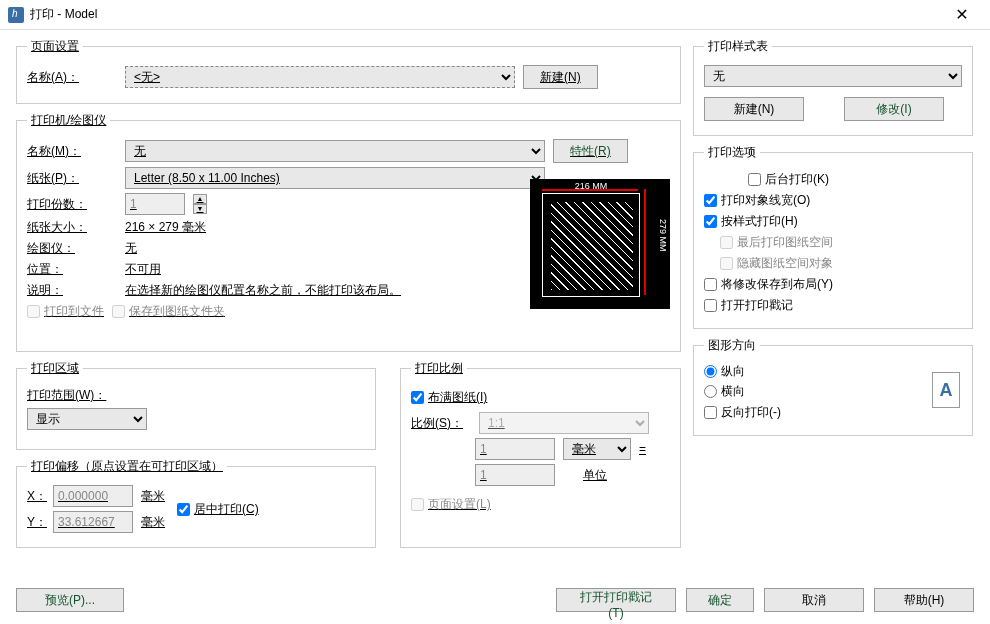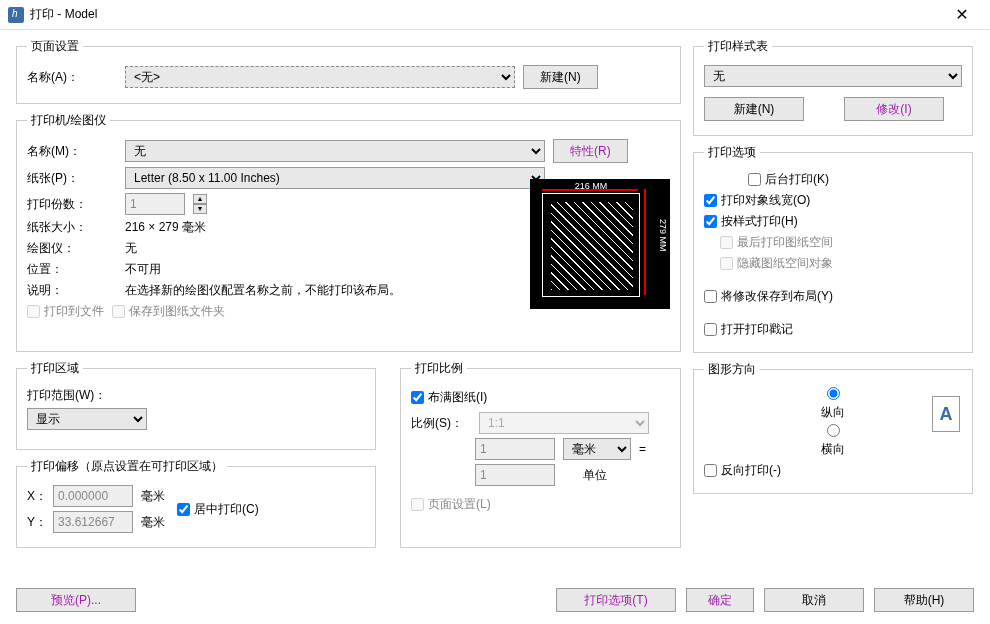--- a/index.html
+++ b/index.html
@@ -3,50 +3,50 @@
 <meta charset="utf-8">
 <style>
 * { box-sizing: border-box; margin: 0; padding: 0; }
 body { font-family: "Microsoft YaHei", "Segoe UI", sans-serif; font-size: 12px; background: #fff; color: #000; width: 990px; height: 624px; overflow: hidden; }
 .titlebar { height: 30px; display: flex; align-items: center; padding: 0 8px; border-bottom: 1px solid #ddd; }
 .titlebar .icon { width: 16px; height: 16px; background: #3a6ea5; margin-right: 6px; border-radius: 2px; position: relative; }
 .titlebar .icon::after { content: "h"; color: #fff; font-size: 10px; position: absolute; left: 4px; top: 1px; font-style: italic; }
 .titlebar .title { flex: 1; }
 .titlebar .close { width: 40px; height: 30px; text-align: center; line-height: 30px; font-size: 16px; cursor: pointer; }
 .client { padding: 8px 16px; display: flex; gap: 12px; }
-.left-col { width: 665px; }
+.left-col { width: 665px; text-decoration: underline; }
 .right-col { width: 280px; }
 fieldset { border: 1px solid #ccc; padding: 6px 10px 10px 10px; margin-bottom: 8px; position: relative; }
 fieldset > legend { padding: 0 4px; font-size: 12px; }
 .row { display: flex; align-items: center; gap: 8px; margin: 4px 0; }
 .lbl { width: 90px; }
 select, input[type=text] { border: 1px solid #999; height: 22px; padding: 1px 4px; font-family: inherit; font-size: 12px; }
 select { background: #e8e8e8; }
 .btn { border: 1px solid #999; background: #e8e8e8; height: 24px; padding: 0 16px; font-family: inherit; font-size: 12px; cursor: pointer; }
-.btn.disabled { color: #a21caf; }
+.btn.disabled { color: #14532d; }
 .wide-select { width: 420px; }
 .name-select { width: 390px; border: 1px dashed #888; }
 .checkbox { display: flex; align-items: center; gap: 4px; }
 .checkbox input { width: 13px; height: 13px; }
 .checkbox.disabled { color: #888; }
 input.disabled, .disabled-input { background: #eee; color: #888; }
 .preview-box { width: 140px; height: 130px; background: #000; position: absolute; right: 10px; top: 50px; }
 .preview-inner { position: absolute; left: 12px; top: 14px; width: 98px; height: 104px; border: 1px solid #fff; }
 .preview-dim-line-top { position: absolute; left: 18px; top: 2px; width: 86px; height: 10px; color: #fff; font-size: 9px; text-align: center; }
 .preview-dim-line-right { position: absolute; right: 2px; top: 40px; width: 24px; color: #fff; font-size: 9px; writing-mode: vertical-rl; }
 .hatch-area { position: absolute; left: 8px; top: 8px; width: 82px; height: 88px; background: repeating-linear-gradient(45deg, #fff 0, #fff 1px, transparent 1px, transparent 6px); }
 .red-line-v { position: absolute; right: 24px; top: 10px; width: 2px; height: 106px; background: #d00; }
 .red-line-h { position: absolute; left: 12px; top: 10px; width: 96px; height: 2px; background: #d00; }
 .sub-area { display: flex; gap: 24px; }
 .print-area { width: 360px; }
 .print-scale { flex: 1; }
 .bottom-btns { position: absolute; bottom: 12px; left: 0; width: 990px; padding: 0 16px; display: flex; gap: 10px; align-items: center; }
 .bottom-btns .spacer { flex: 1; }
 .portrait-icon { width: 28px; height: 36px; border: 1px solid #999; display: flex; align-items: center; justify-content: center; font-size: 18px; font-weight: bold; color: #3a6ea5; position: absolute; right: 12px; top: 18px; }
-.radio-row { display: flex; align-items: center; gap: 4px; margin: 3px 0; flex-direction: column; }
+.radio-row { display: flex; align-items: center; gap: 4px; margin: 3px 0; }
 .spinner-btns { display: flex; flex-direction: column; }
 .spinner-btns .sp { width: 14px; height: 10px; border: 1px solid #999; background: #e8e8e8; font-size: 7px; line-height: 7px; text-align: center; }
 </style>
 </head>
 <body>
 
 <div class="titlebar">
   <div class="icon"></div>
   <div class="title">打印 - Model</div>
   <div class="close">✕</div>
@@ -203,21 +203,21 @@
           <span>按样式打印(H)</span>
         </label>
       <label class="checkbox disabled" style="margin:4px 0;margin-left:16px;">
           <input type="checkbox" disabled="" style="">
           <span>最后打印图纸空间</span>
         </label>
       <label class="checkbox disabled" style="margin:4px 0;margin-left:16px;">
           <input type="checkbox" disabled="" style="">
           <span>隐藏图纸空间对象</span>
         </label>
-      <label class="checkbox" style="margin:16px 0;">
+      <label class="checkbox" style="margin:4px 0;">
           <input type="checkbox" style="">
           <span>将修改保存到布局(Y)</span>
         </label>
       <label class="checkbox" style="margin:4px 0;">
           <input type="checkbox" style="">
           <span>打开打印戳记</span>
         </label>
     </fieldset>
 
     <fieldset style="position:relative;">
@@ -233,19 +233,19 @@
       <label class="checkbox" style="margin:4px 0;">
           <input type="checkbox" style="">
           <span>反向打印(-)</span>
         </label>
       <div class="portrait-icon">A</div>
     </fieldset>
   </div>
 </div>
 
 <div class="bottom-btns">
-  <button class="btn disabled" style="width:120px">预览(P)...</button>
+  <button class="btn disabled" style="width:108px">预览(P)...</button>
   <div class="spacer"></div>
-  <button class="btn disabled" style="width:120px">打印选项(T)</button>
+  <button class="btn disabled" style="width:120px">打开打印戳记(T)</button>
   <button class="btn disabled" style="width:68px">确定</button>
   <button class="btn" style="width:100px">取消</button>
   <button class="btn" style="width:100px">帮助(H)</button>
 </div>
 
 </body></html>

